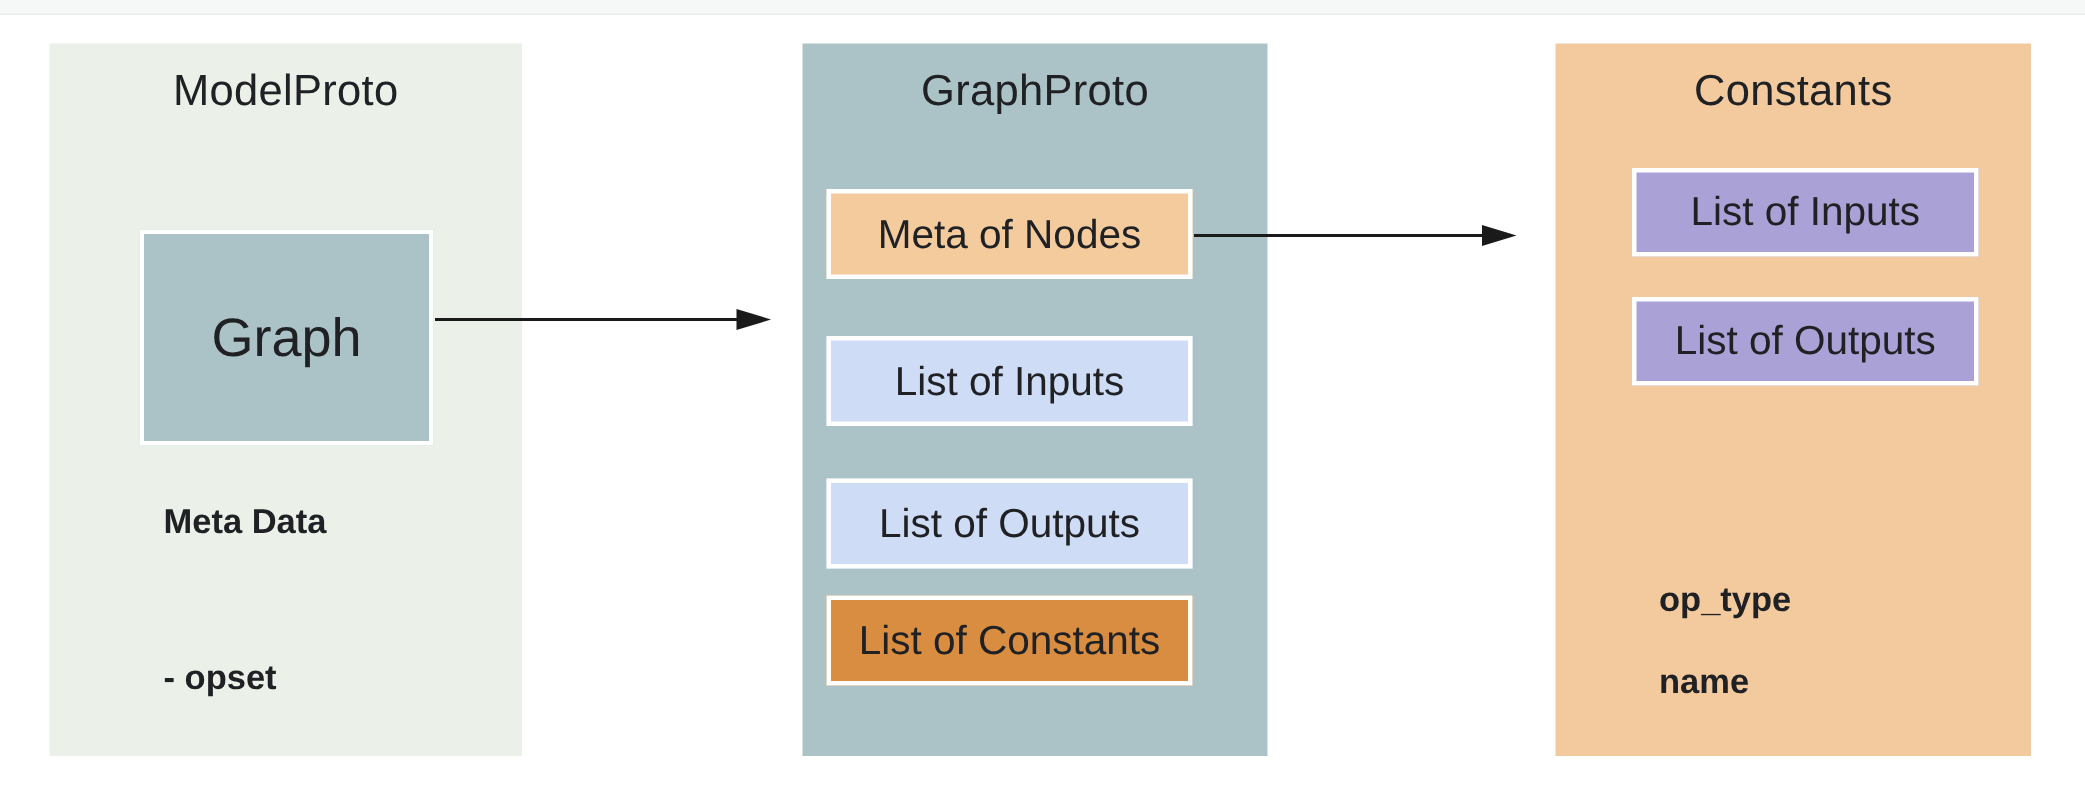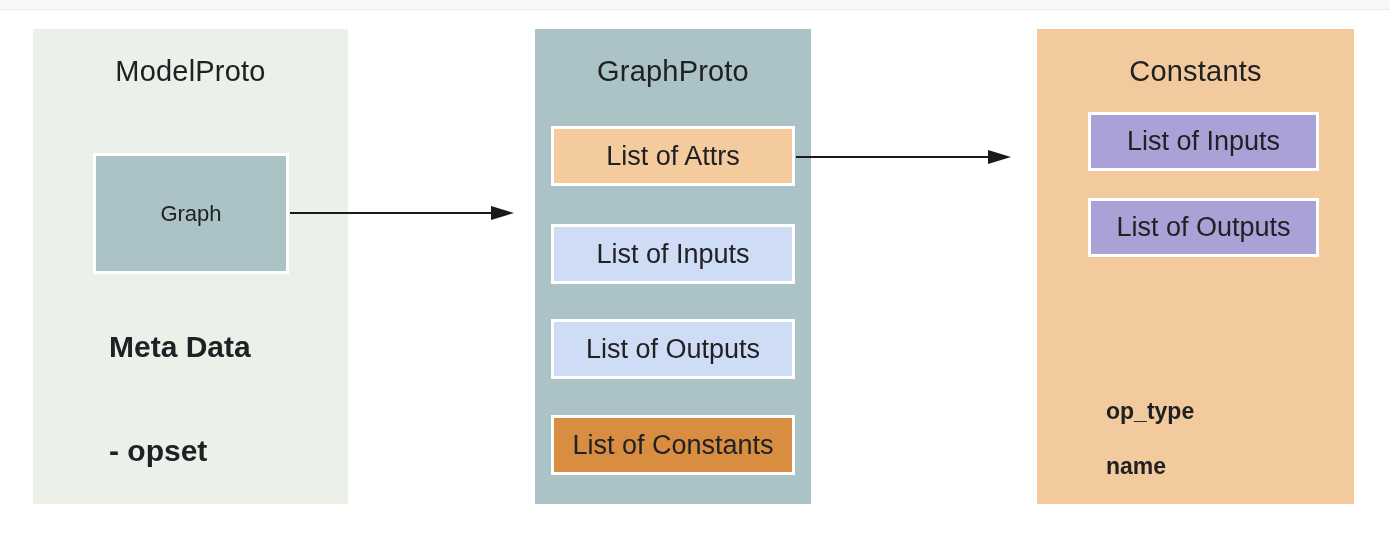--- a/index.html
+++ b/index.html
@@ -14,46 +14,46 @@
     --band:#f6f7f7;
     --arrow:#1a1a1a;
   }
   *{margin:0;padding:0;box-sizing:border-box;}
   html,body{background:#ffffff;}
   body{font-family:"Liberation Sans","DejaVu Sans",sans-serif;color:var(--ink);}
   .canvas{position:relative;width:1390px;height:536px;background:#ffffff;overflow:hidden;}
   .top-band{position:absolute;left:0;top:0;width:1390px;height:10px;background:var(--band);border-bottom:1px solid #ececec;}
 
   .panel{position:absolute;top:29px;height:475px;}
-  .panel h2{font-size:29px;font-weight:400;text-align:center;padding-top:26px;letter-spacing:.2px;}
+  .panel h2{font-size:29px;font-weight:400;text-align:center;padding-top:16px;letter-spacing:.2px;}
   .panel-model{left:33px;width:315px;background:var(--model-bg);}
-  .panel-graph{left:535px;width:276px;background:var(--teal);}
+  .panel-graph{left:535px;width:310px;background:var(--teal);}
   .panel-node{left:1037px;width:317px;background:var(--peach);}
 
   .box{position:absolute;display:flex;align-items:center;justify-content:center;
        font-size:27px;border:3px solid #ffffff;}
-  .graph-box{left:60px;top:124px;width:196px;height:121px;background:var(--teal);font-size:22px;}
+  .graph-box{left:60px;top:124px;width:196px;height:144px;background:var(--teal);font-size:36px;}
 
   .g-item{left:16px;width:244px;height:60px;}
   .g-nodes{top:97px;background:var(--tan);}
   .g-inputs{top:195px;background:var(--blue);}
   .g-outputs{top:290px;background:var(--blue);}
-  .g-constants{top:386px;background:var(--orange);}
+  .g-constants{top:368px;background:var(--orange);}
 
   .n-item{left:51px;width:231px;height:59px;background:var(--purple);}
   .n-inputs{top:83px;}
   .n-outputs{top:169px;}
   .n-attrs{top:253px;}
 
-  .meta-line{position:absolute;left:76px;font-size:30px;font-weight:700;line-height:28px;}
+  .meta-line{position:absolute;left:76px;font-size:23px;font-weight:700;line-height:28px;}
   .m-0{top:304px;}
   .m-1{top:360px;}
   .m-2{top:408px;}
 
-  .field-line{position:absolute;left:69px;font-size:23px;font-weight:700;line-height:28px;margin-top:12px;}
+  .field-line{position:absolute;left:69px;font-size:23px;font-weight:700;line-height:28px;}
   .f-0{top:356px;}
   .f-1{top:411px;}
 
   .arrows{position:absolute;inset:0;width:1390px;height:536px;pointer-events:none;}
 </style>
 </head>
 <body>
 
 <div class="canvas">
   <div class="top-band"></div>
@@ -63,21 +63,21 @@
     <div class="box graph-box">
       <span>Graph</span>
     </div>
     <div class="meta-line m-0">Meta Data</div>
     <div class="meta-line m-2">- opset</div>
   </section>
 
   <section class="panel panel-graph">
     <h2>GraphProto</h2>
     <div class="box g-item g-nodes">
-      <span>List of Attrs</span>
+      <span>Meta of Nodes</span>
     </div>
     <div class="box g-item g-inputs">
       <span>List of Inputs</span>
     </div>
     <div class="box g-item g-outputs">
       <span>List of Outputs</span>
     </div>
     <div class="box g-item g-constants">
       <span>List of Constants</span>
     </div>

